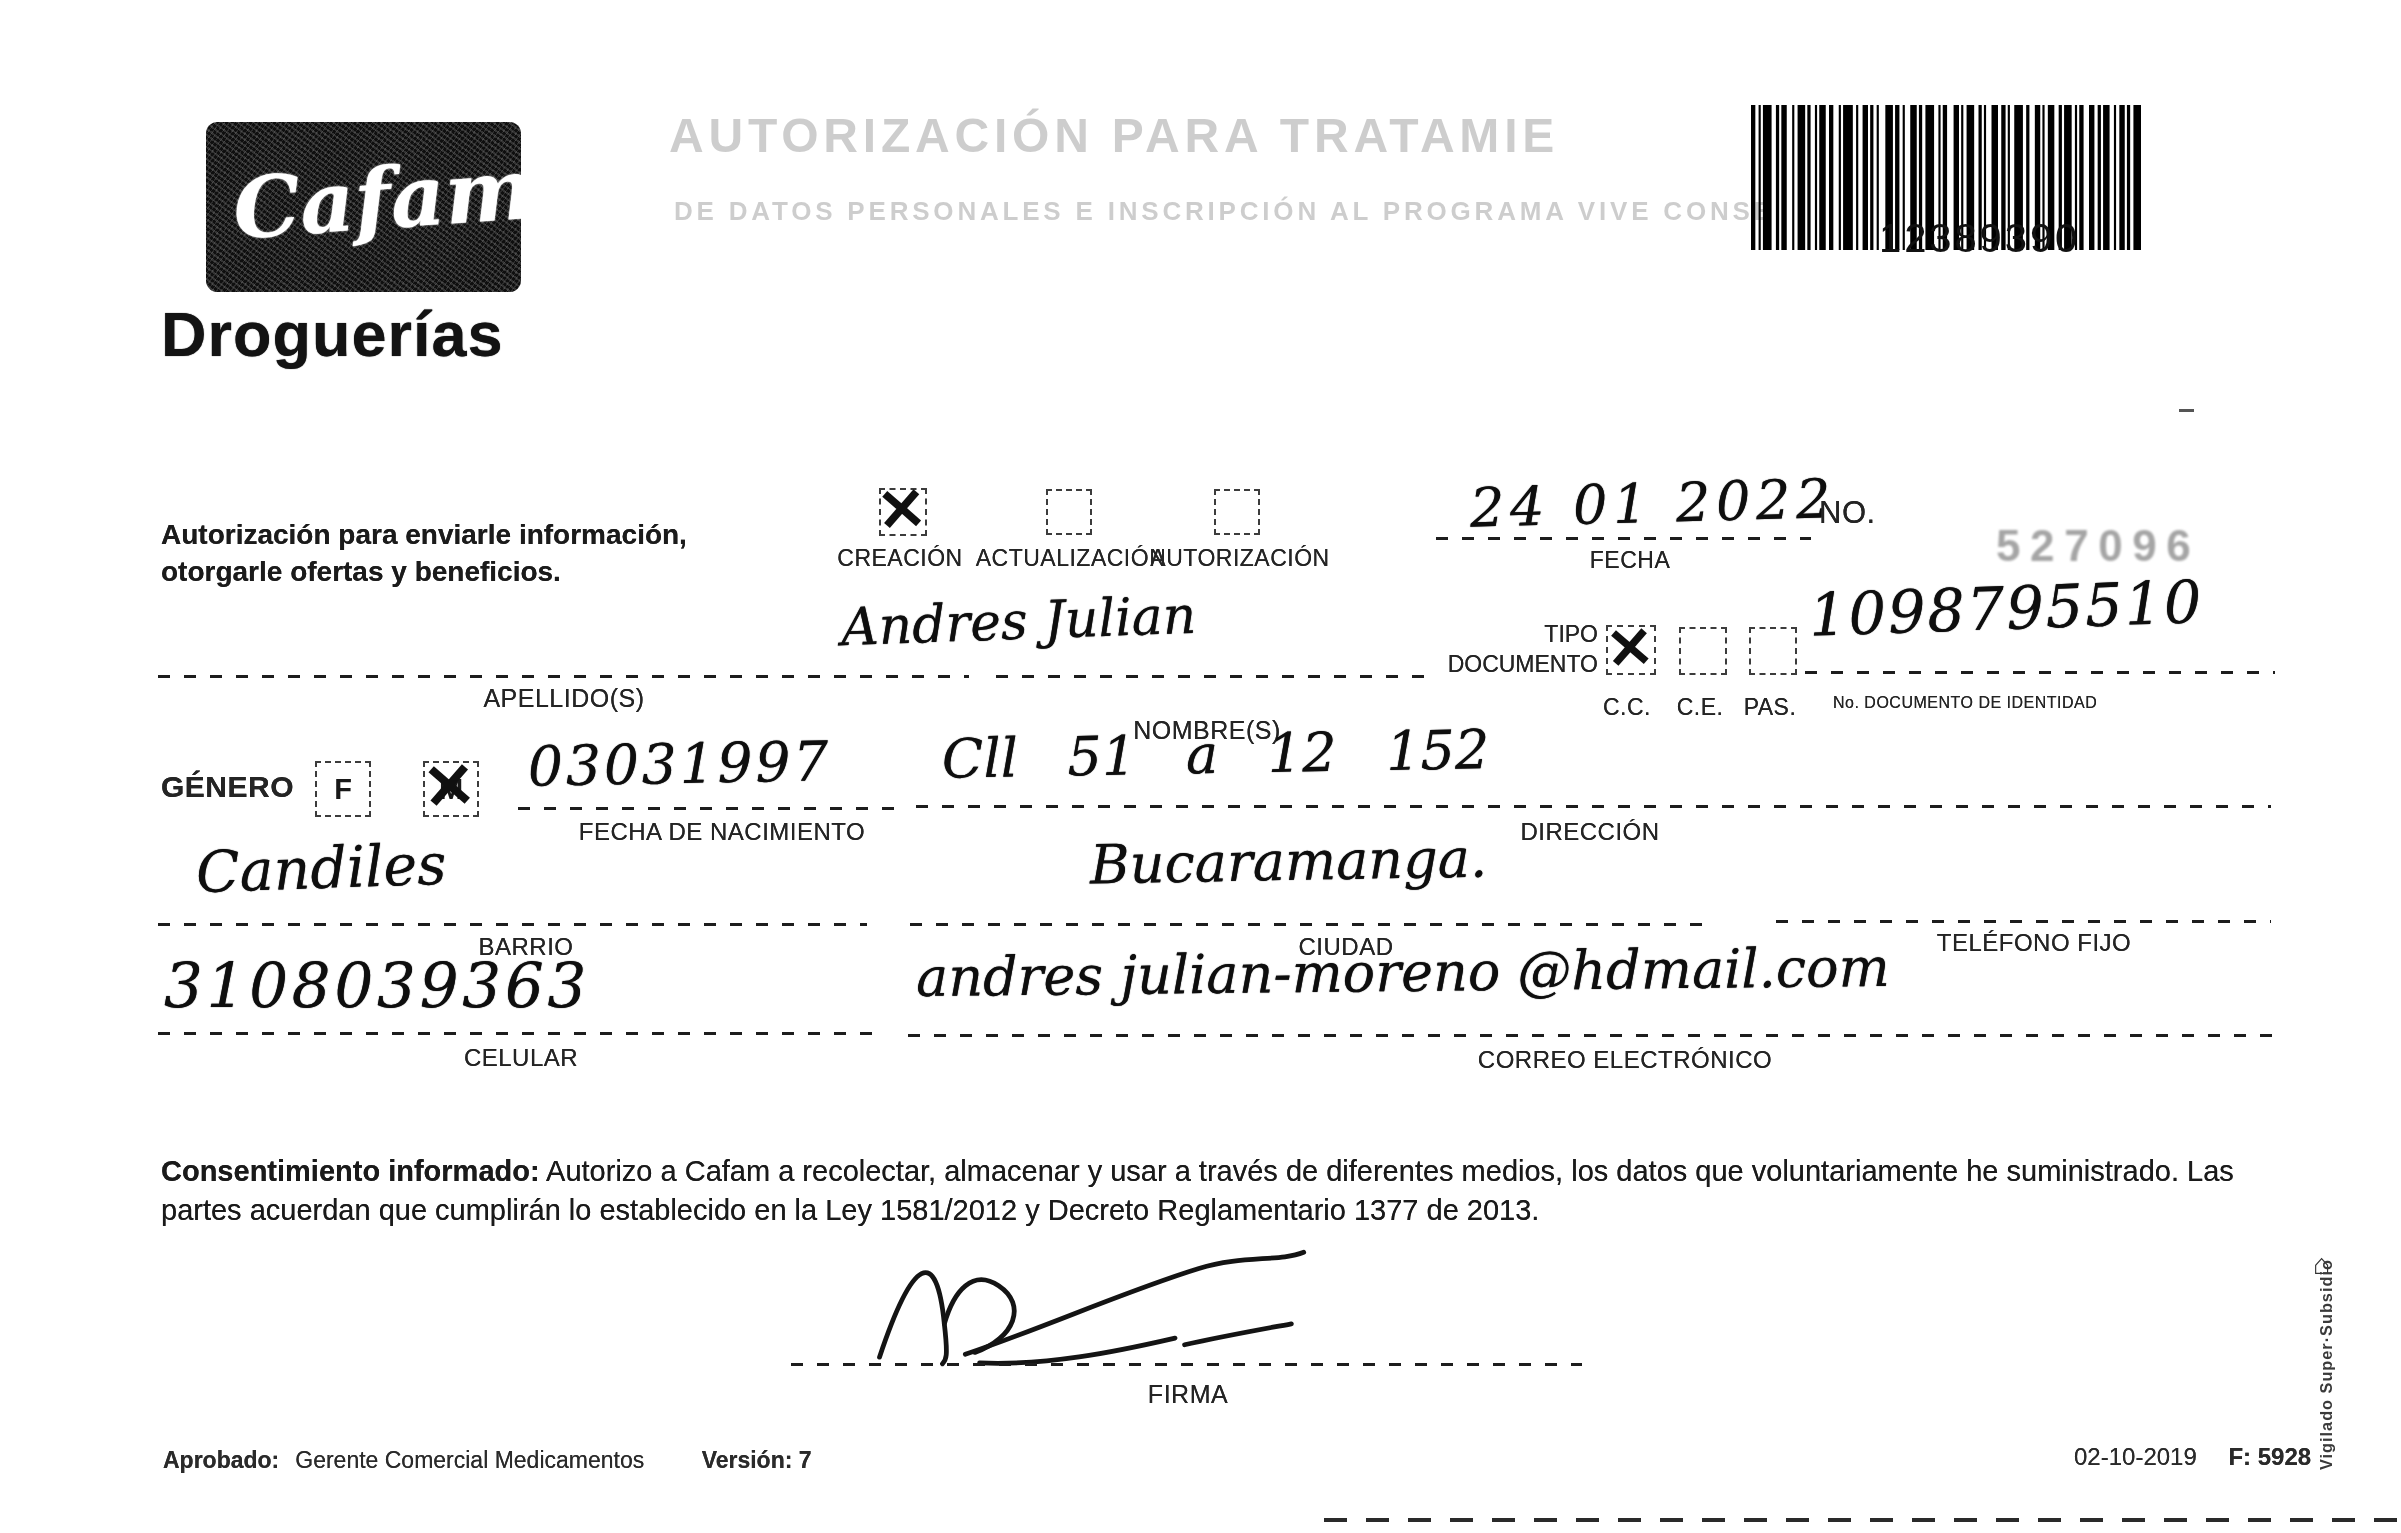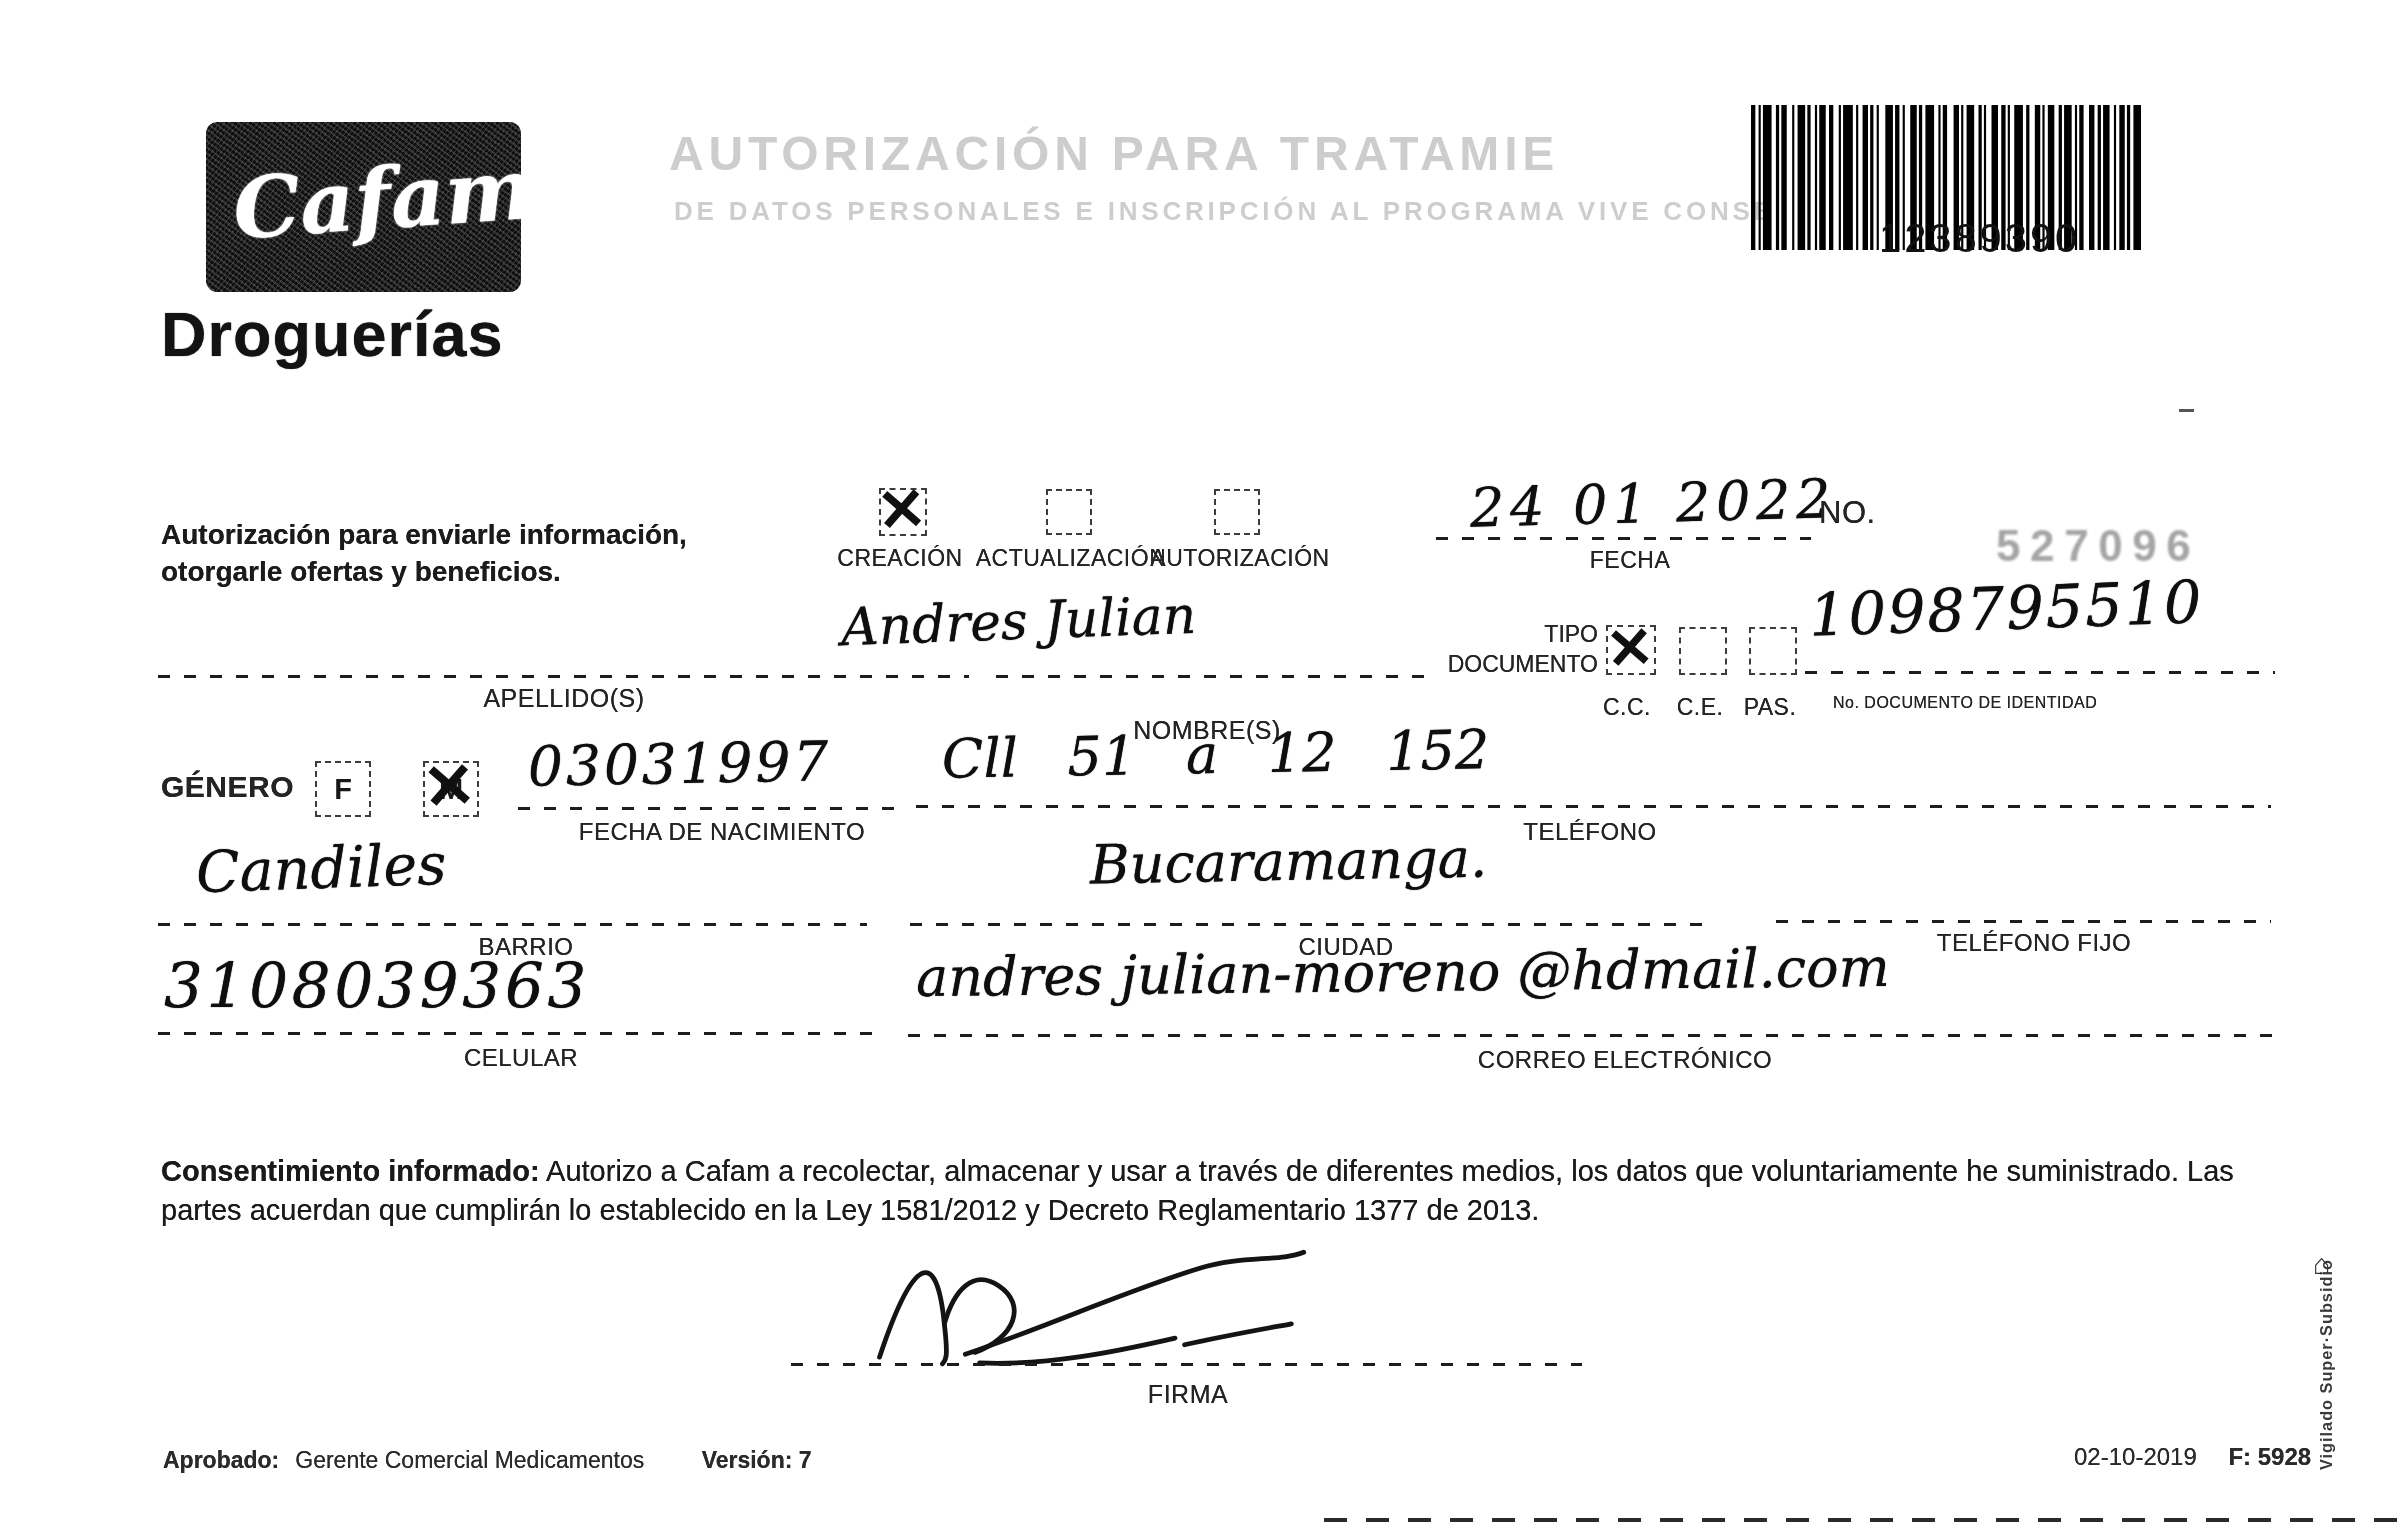--- a/index.html
+++ b/index.html
@@ -44,21 +44,21 @@
 </head>
 <body>
 
 <div id="page">
 
   <div class="logo">
     <div class="logotext">Cafam</div>
   </div>
   <div class="abs" style="left:161px;top:298px;font-size:63px;font-weight:bold;letter-spacing:1px;color:#131313;text-shadow:0 0 1px #222;">Droguerías</div>
 
-  <div class="faint" style="left:669px;top:126px;font-size:48px;letter-spacing:4.8px;">AUTORIZACIÓN PARA TRATAMIE</div>
+  <div class="faint" style="left:669px;top:108px;font-size:48px;letter-spacing:4.8px;">AUTORIZACIÓN PARA TRATAMIE</div>
   <div class="faint" style="left:674px;top:196px;font-size:26px;letter-spacing:3.8px;">DE DATOS PERSONALES E INSCRIPCIÓN AL PROGRAMA VIVE CONSE</div>
 
   <svg class="abs" style="left:1751px;top:105px;" width="390" height="145" viewBox="0 0 360 150" preserveAspectRatio="none">
     <path fill="#000" d="M0 0h4v150h-4z M7 0h2v150h-2z M11 0h8v150h-8z M23 0h3v150h-3z M28 0h5v150h-5z M38 0h2v150h-2z M43 0h7v150h-7z M52 0h3v150h-3z M59 0h2v150h-2z M63 0h6v150h-6z M72 0h4v150h-4z M81 0h2v150h-2z M85 0h9v150h-9z M97 0h2v150h-2z M103 0h5v150h-5z M110 0h3v150h-3z M116 0h2v150h-2z M124 0h7v150h-7z M133 0h4v150h-4z M140 0h2v150h-2z M147 0h6v150h-6z M155 0h3v150h-3z M161 0h8v150h-8z M173 0h2v150h-2z M177 0h4v150h-4z M187 0h5v150h-5z M194 0h2v150h-2z M199 0h7v150h-7z M210 0h3v150h-3z M215 0h2v150h-2z M222 0h6v150h-6z M231 0h4v150h-4z M237 0h2v150h-2z M243 0h8v150h-8z M254 0h3v150h-3z M262 0h5v150h-5z M269 0h2v150h-2z M274 0h6v150h-6z M284 0h3v150h-3z M289 0h7v150h-7z M299 0h2v150h-2z M303 0h4v150h-4z M312 0h5v150h-5z M320 0h3v150h-3z M325 0h6v150h-6z M335 0h2v150h-2z M340 0h5v150h-5z M347 0h3v150h-3z M353 0h7v150h-7z"></path>
   </svg>
   <div class="abs" style="left:1879px;top:216px;font-size:40px;letter-spacing:2.9px;color:#111;">12389390</div>
 
   <div class="abs" style="left:2179px;top:409px;width:15.3px;height:2.9px;background:#555;"></div>
 
   <div class="abs" style="left:161px;top:516px;font-size:28px;font-weight:bold;line-height:37px;color:#1b1b1b;text-shadow:0 0 0.6px #333;">
@@ -115,21 +115,21 @@
     <span class="boxletter" style="top:9.6px;font-size:29px;">M</span>
     <span class="xmark" style="left:-1.9px;top:-7.6px;font-size:63px;">✕</span>
   </div>
 
   <div class="hand" style="left:528px;top:732px;font-size:55px;letter-spacing:2.9px;transform:rotate(-1deg);">03031997</div>
   <div class="dline" style="left:518px;top:807px;width:384px;"></div>
   <div class="lbl c" style="left:722px;top:818px;font-size:24px;">FECHA DE NACIMIENTO</div>
 
   <div class="hand" style="left:942px;top:723px;font-size:54px;word-spacing:32.5px;transform:rotate(-1deg);">Cll 51 a 12 152</div>
   <div class="dline" style="left:916px;top:805px;width:1355px;"></div>
-  <div class="lbl c" style="left:1590px;top:818px;font-size:24px;">TELÉFONO</div>
+  <div class="lbl c" style="left:1590px;top:818px;font-size:24px;">DIRECCIÓN</div>
 
   <div class="hand" style="left:196px;top:835px;font-size:57px;transform:rotate(-2deg);">Candiles</div>
   <div class="dline" style="left:158px;top:923px;width:709px;"></div>
   <div class="lbl c" style="left:526px;top:933px;font-size:24px;">BARRIO</div>
 
   <div class="hand" style="left:1090px;top:830px;font-size:54px;transform:rotate(-1deg);">Bucaramanga.</div>
   <div class="dline" style="left:910px;top:923px;width:803px;"></div>
   <div class="lbl c" style="left:1334px;top:933px;font-size:24px;margin-left:12px;">CIUDAD</div>
 
   <div class="dline" style="left:1776px;top:920px;width:495px;"></div>

